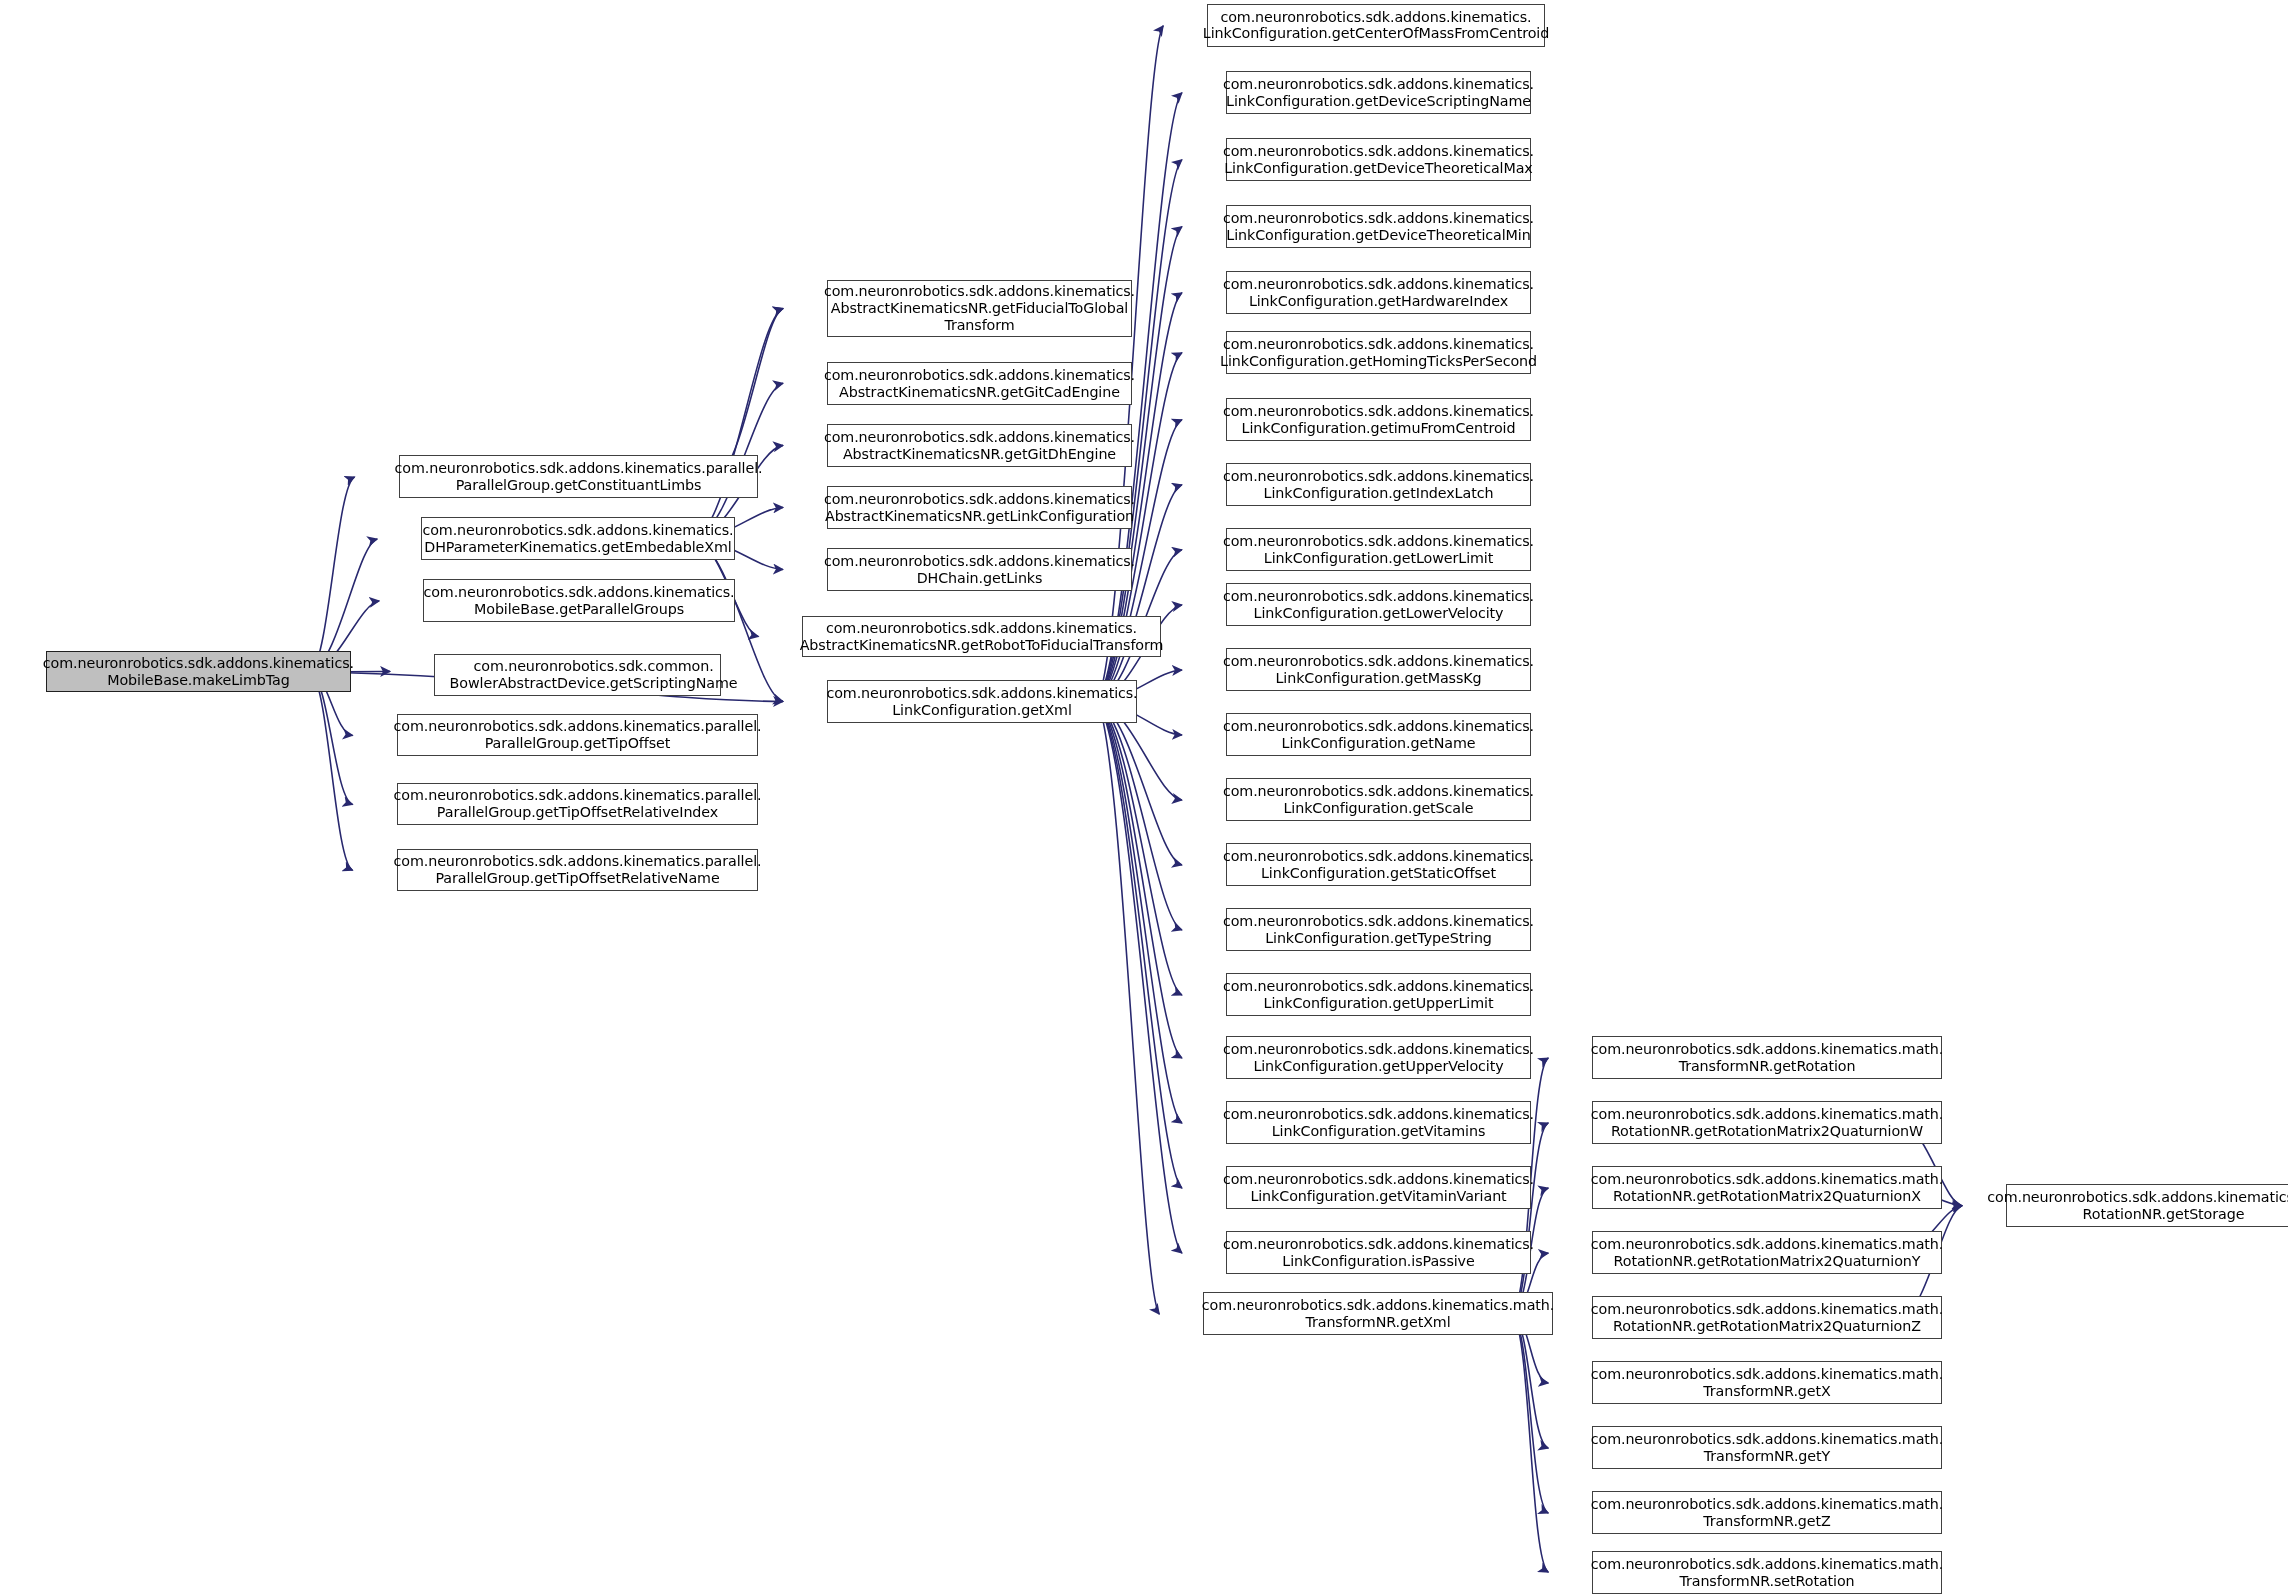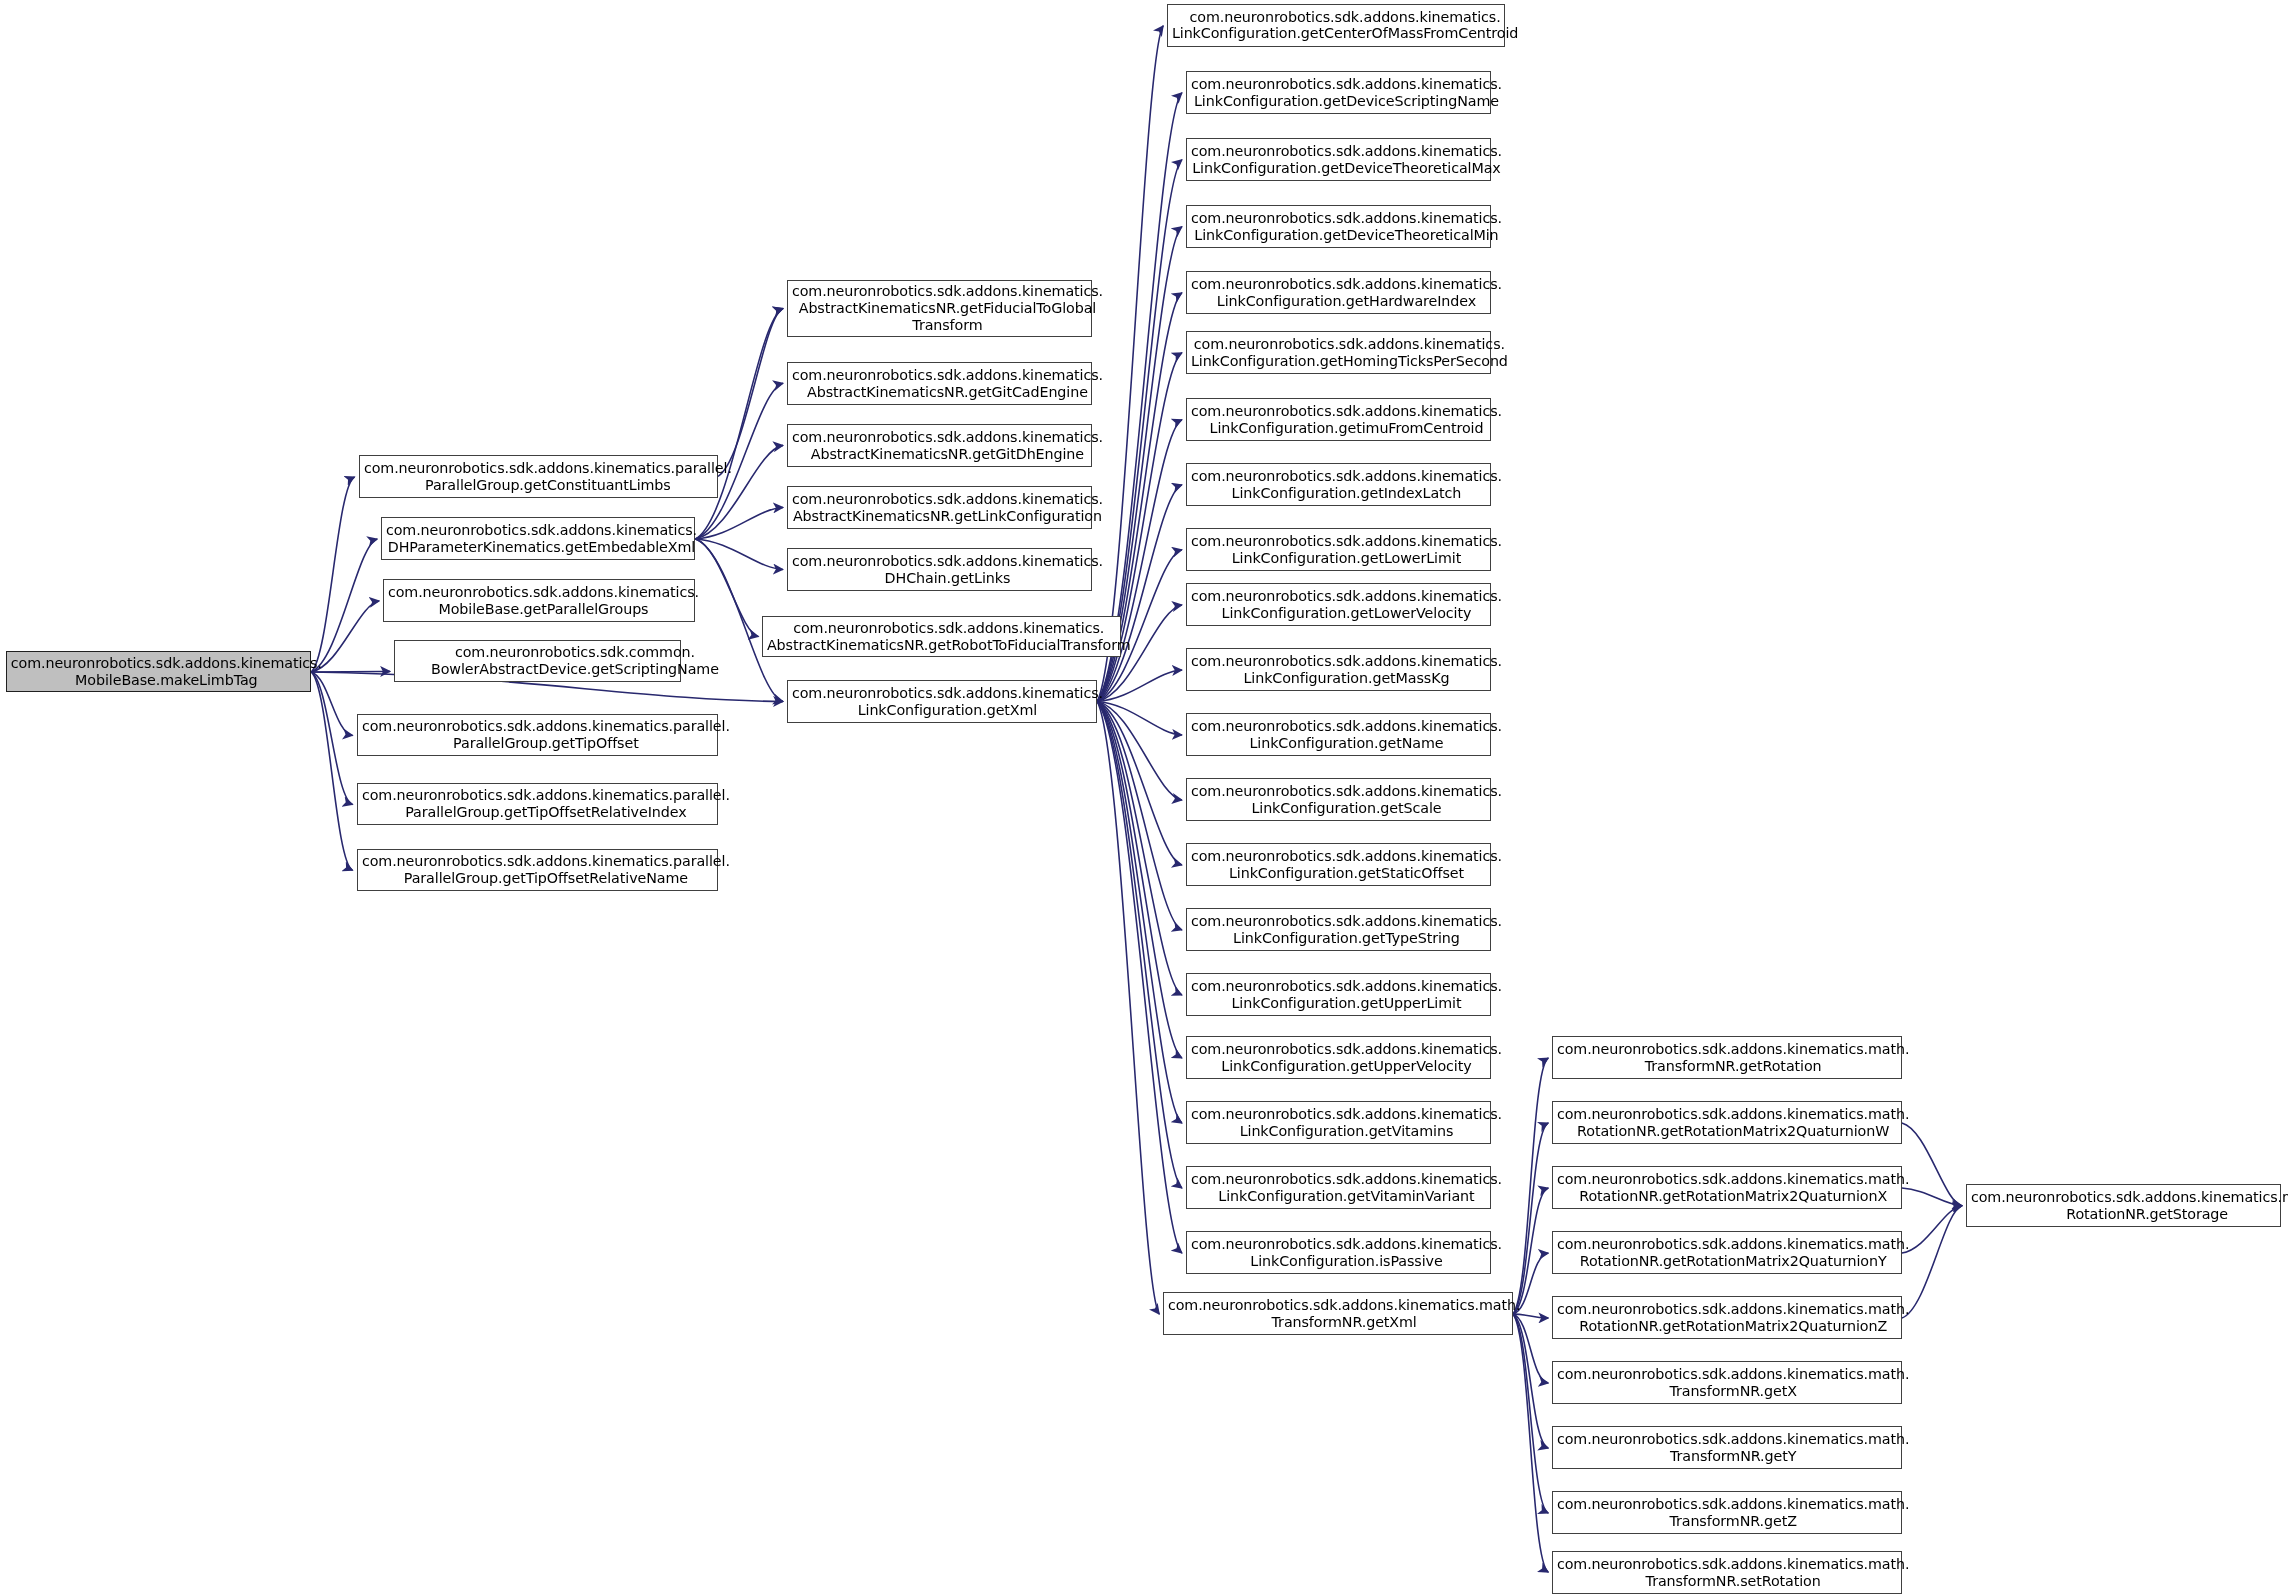--- a/index.html
+++ b/index.html
@@ -1,21 +1,21 @@
 <!DOCTYPE html>
 <html><head>
 <meta charset="utf-8">
 <style>
   html,body{margin:0;padding:0;background:#ffffff;}
   body{font-family:"DejaVu Sans","Liberation Sans",sans-serif;}
   #canvas{position:relative;width:2288px;height:1596px;background:#fff;overflow:hidden;}
   #edges{position:absolute;left:0;top:0;width:2288px;height:1596px;}
   .node{position:absolute;box-sizing:border-box;border:1.5px solid #404040;background:#ffffff;
-        display:flex;align-items:center;text-align:center;
-        font-size:14.3px;line-height:1.18;color:#000;letter-spacing:-0.1px;padding:1px 3.9px;}
+        display:flex;align-items:center;justify-content:center;text-align:center;
+        font-size:14.3px;line-height:1.18;color:#000;letter-spacing:-0.1px;padding:1px 3.9px;margin-left:40px;}
   .node.root{background:#bfbfbf;border-color:#202020;}
   .node span{display:block;white-space:pre-line;}
 </style>
 </head>
 <body>
 
 <div id="canvas">
   <svg id="edges" xmlns="http://www.w3.org/2000/svg" viewBox="0 0 2323 1620" width="2288" height="1596">
       <defs>
         <marker id="ah" viewBox="0 0 10 10" refX="9" refY="5" markerWidth="7" markerHeight="7" orient="auto-start-reverse">
@@ -83,21 +83,21 @@
 ParallelGroup.getConstituantLimbs</span>
       </div>
       <div class="node" style="left: 381px; top: 517px; width: 314px; height: 43px;">
         <span>com.neuronrobotics.sdk.addons.kinematics.
 DHParameterKinematics.getEmbedableXml</span>
       </div>
       <div class="node" style="left: 383px; top: 579px; width: 312px; height: 43px;">
         <span>com.neuronrobotics.sdk.addons.kinematics.
 MobileBase.getParallelGroups</span>
       </div>
-      <div class="node" style="left: 394px; top: 640px; width: 287px; height: 42px; padding-left: 36px;">
+      <div class="node" style="left: 394px; top: 654px; width: 287px; height: 42px; padding-left: 36px;">
         <span>com.neuronrobotics.sdk.common.
 BowlerAbstractDevice.getScriptingName</span>
       </div>
       <div class="node" style="left: 357px; top: 714px; width: 361px; height: 42px;">
         <span>com.neuronrobotics.sdk.addons.kinematics.parallel.
 ParallelGroup.getTipOffset</span>
       </div>
       <div class="node" style="left: 357px; top: 783px; width: 361px; height: 42px;">
         <span>com.neuronrobotics.sdk.addons.kinematics.parallel.
 ParallelGroup.getTipOffsetRelativeIndex</span>

